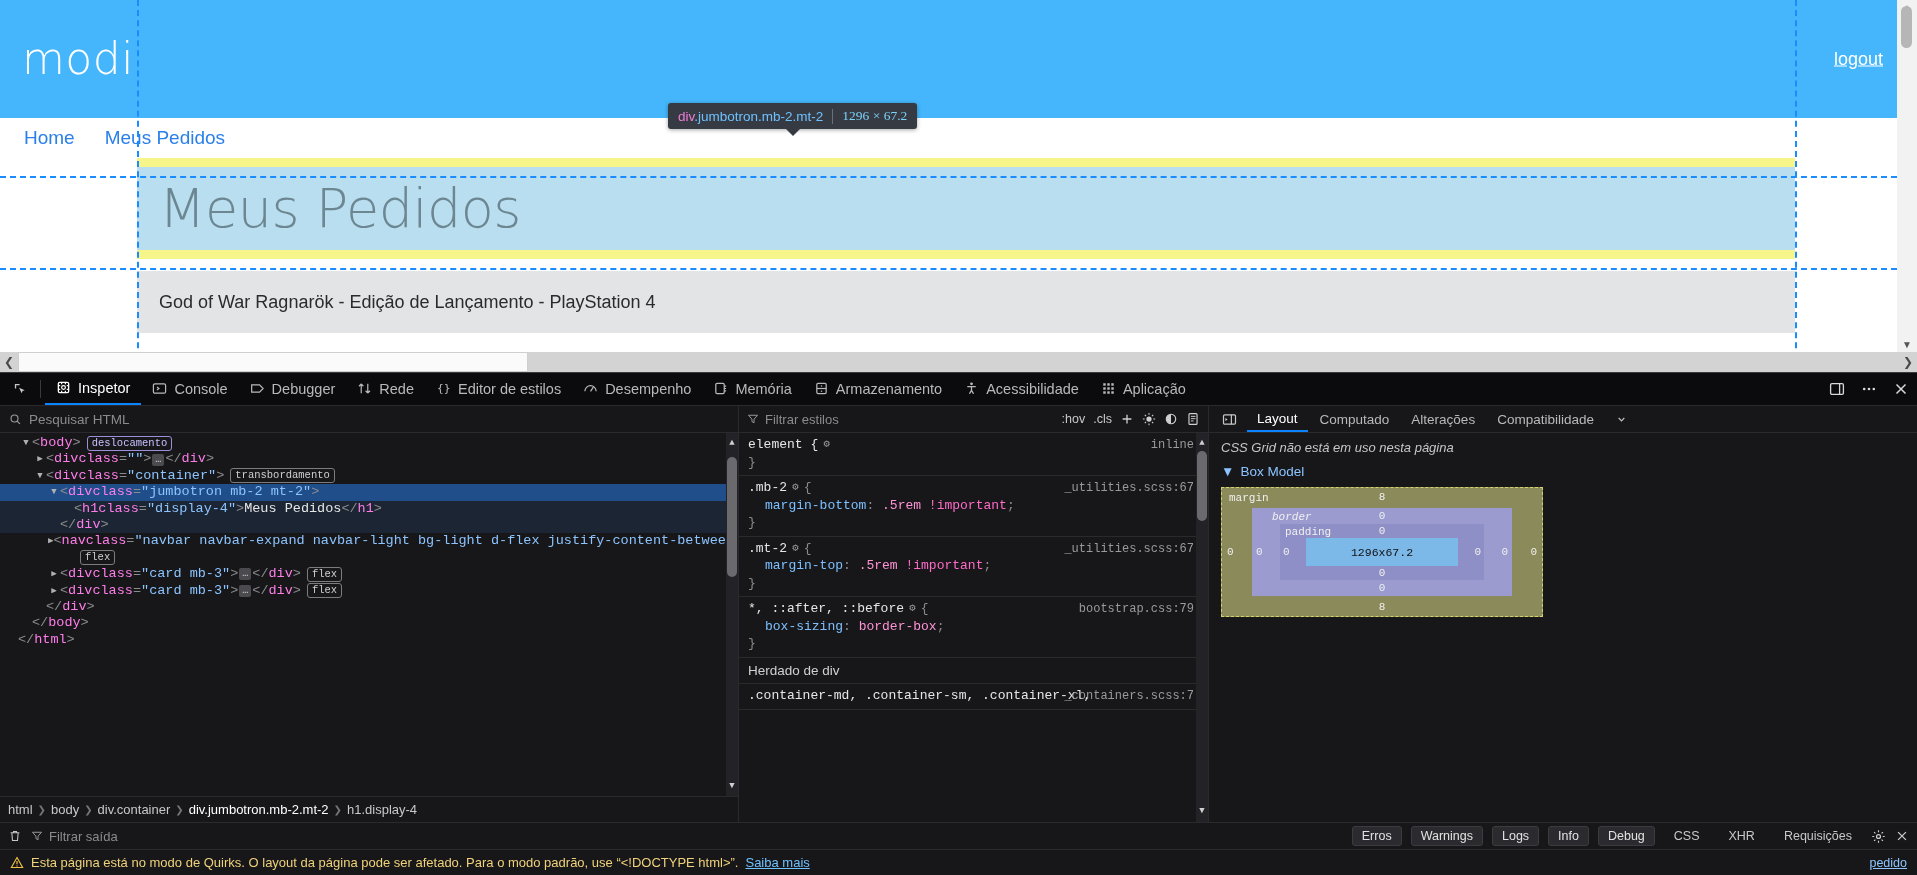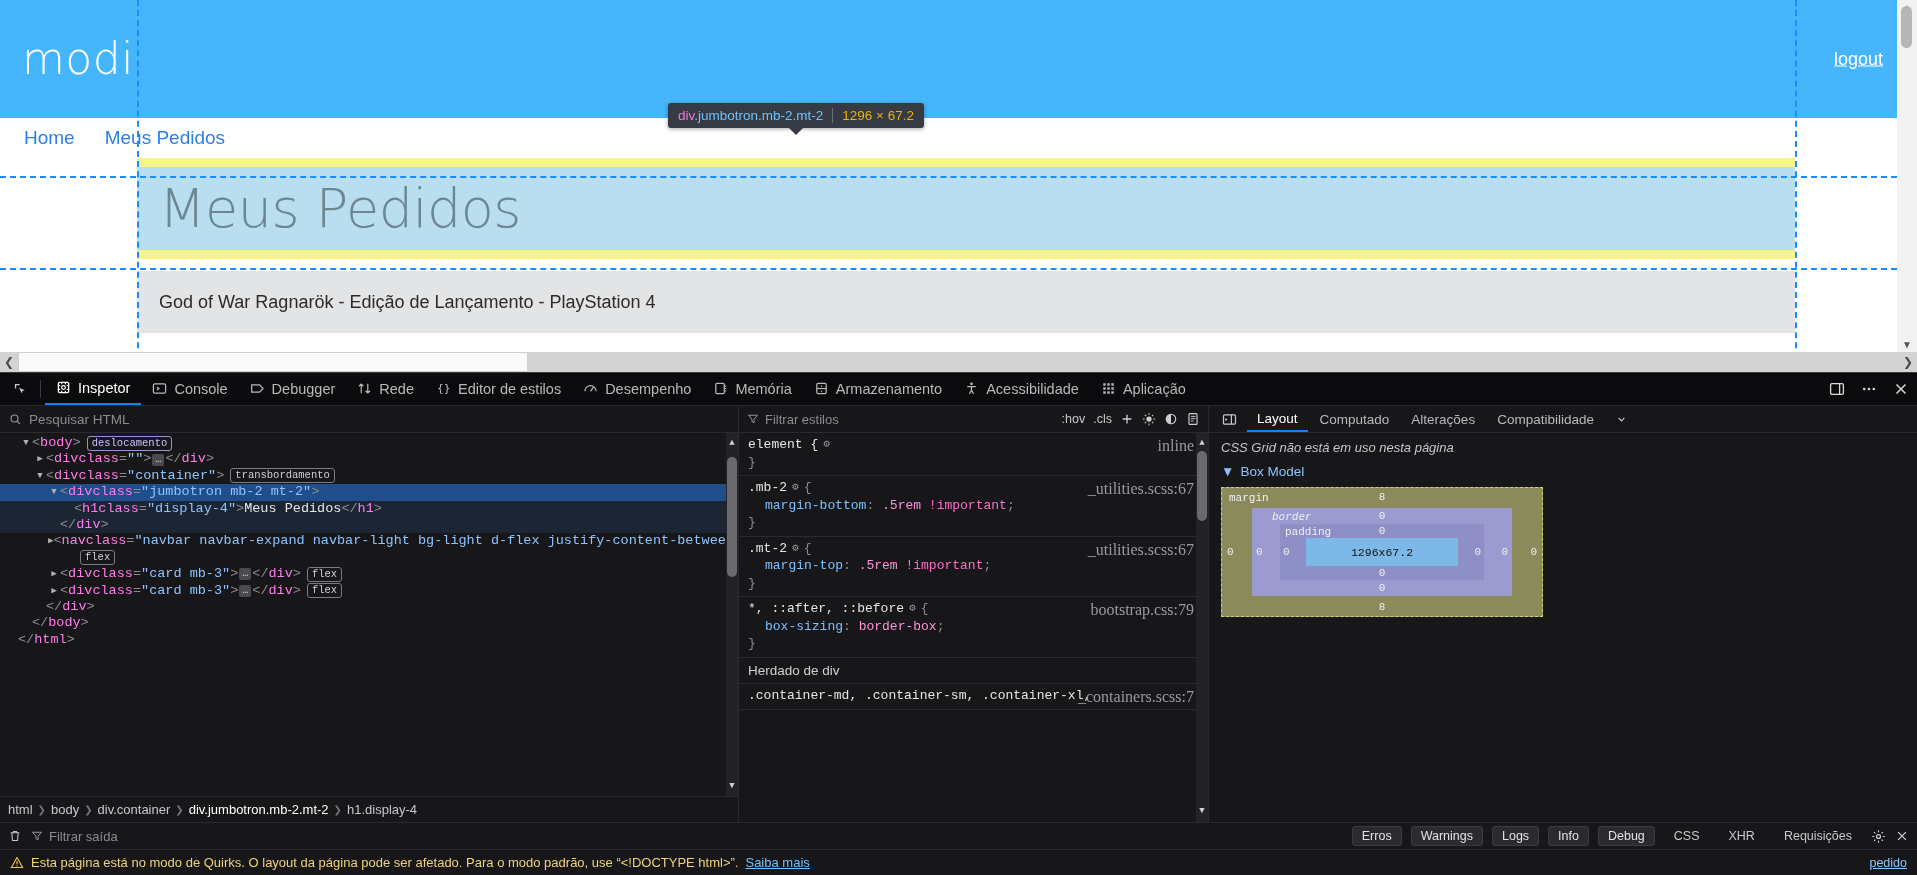--- a/index.html
+++ b/index.html
@@ -90,21 +90,21 @@
     font-family: "Liberation Sans", sans-serif;
     display: flex; align-items: center; gap: 9px;
     box-shadow: 0 1px 4px rgba(0,0,0,.35);
     white-space: nowrap; z-index: 30;
   }
   .elem-badge .tag { color: #ee7bd9; }
   .elem-badge .cls { color: #6ec1ff; }
   .elem-badge .divider {
     width: 1px; height: 15px; background: #6a6f78; display: inline-block;
   }
-  .elem-badge .dims { color: #eab308; }
+  .elem-badge .dims { color: #7dd3fc; font-family: Liberation Serif, serif; }
   .elem-badge:after {
     content: ""; position: absolute; left: 50%; bottom: -7px;
     margin-left: -7px; border-left: 7px solid transparent;
     border-right: 7px solid transparent; border-top: 7px solid #363a42;
   }
 
   
   .page-hscroll {
     position: absolute; left: 0; top: 352px; width: 1917px; height: 20px;
     background: #d3d3d3; display: flex; align-items: center;
@@ -237,21 +237,21 @@
   .rules-body {
     flex: 1; overflow: hidden;
     font-family: "Liberation Mono", monospace; font-size: 13px;
     line-height: 17.5px; position: relative;
   }
   .rule { border-bottom: 1px solid #2a2a2e; padding: 3px 9px 4px 9px; position: relative; }
   .rule .head { display: flex; align-items: center; }
   .sel-name { color: #e6e6e6; }
   .rule .src {
     position: absolute; right: 14px; top: 4px;
-    color: #9a9a9d; font-size: 16px; font-family: Liberation Serif, serif;
+    color: #9a9a9d; font-size: 12px;
   }
   .prop { padding-left: 17px; }
   .p-name { color: #7cc0ff; }
   .p-val { color: #ff93d6; }
   .p-imp { color: #ff6bc8; }
   .gear { color: #9a9a9d; font-size: 11px; margin: 0 5px; }
   .rules-inherit {
     padding: 4px 9px; color: #d0d0d2; font-size: 13.5px;
     font-family: "Liberation Sans", sans-serif;
     border-bottom: 1px solid #2a2a2e;

